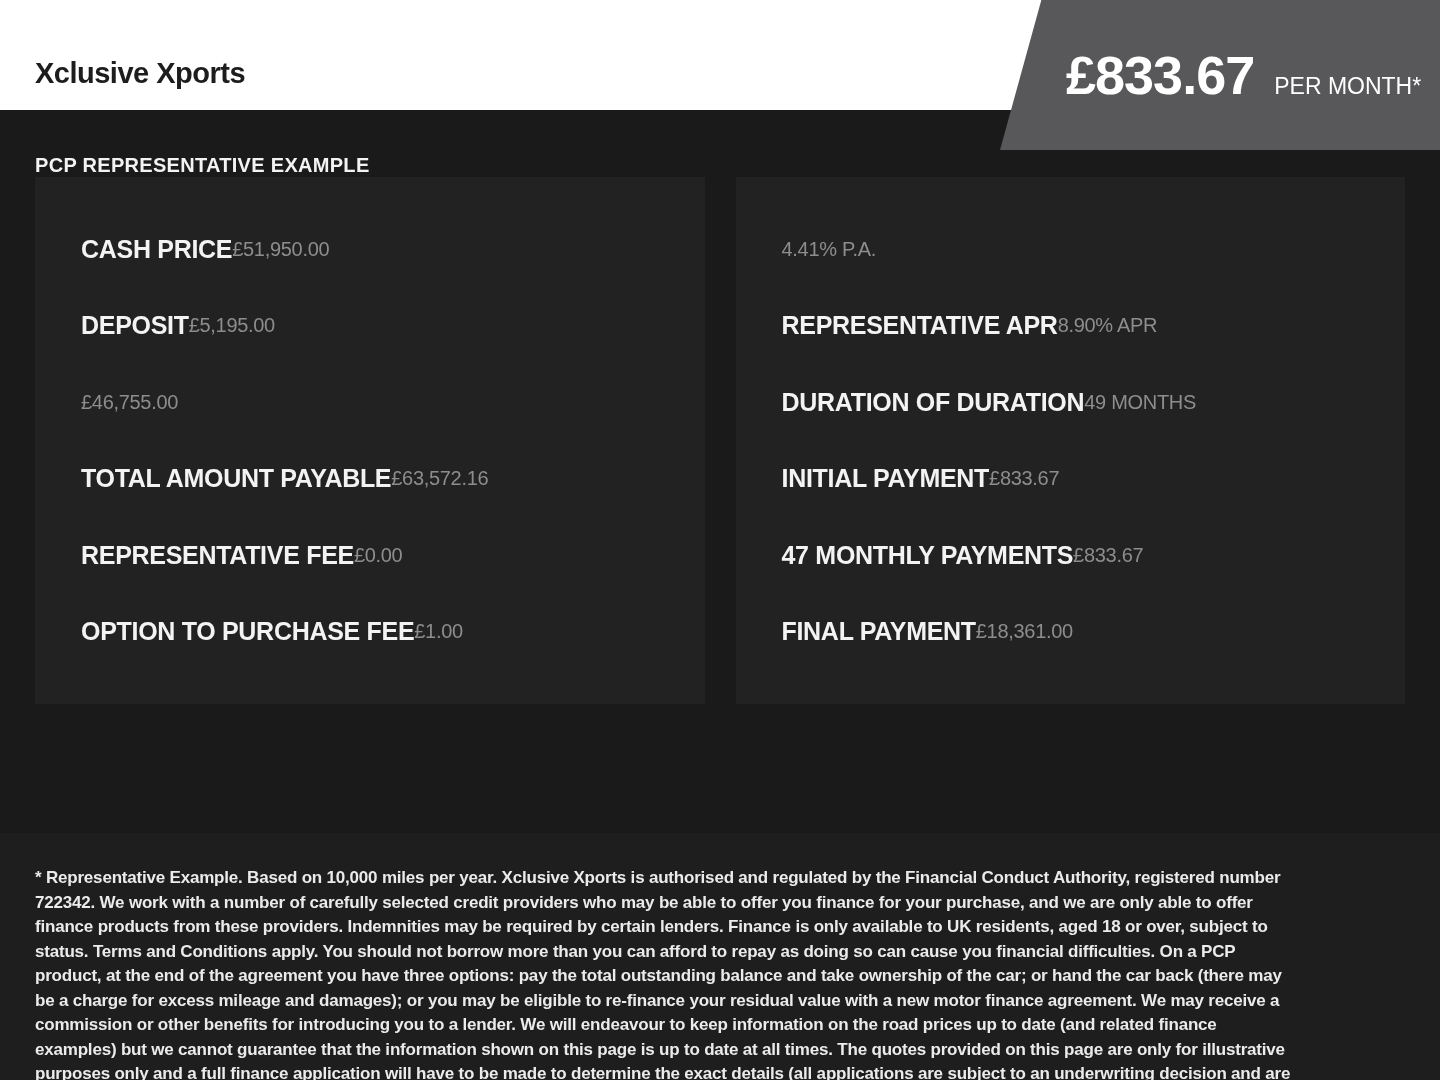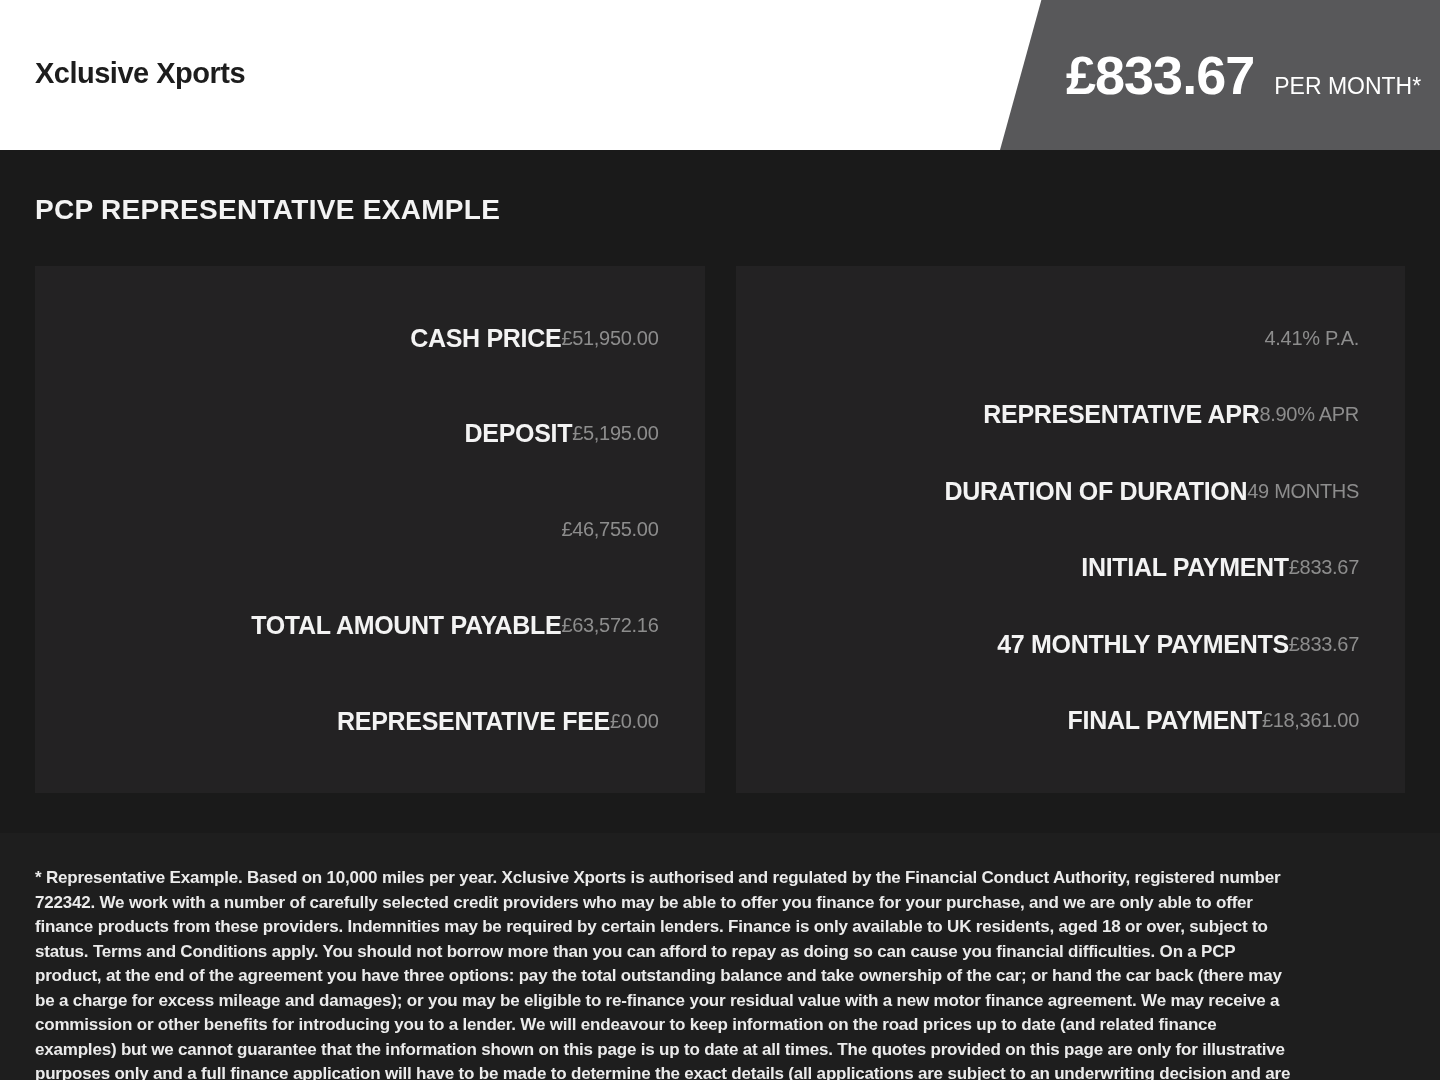--- a/index.html
+++ b/index.html
@@ -19,21 +19,21 @@
   body{
     background:var(--page-bg);
     font-family:"Liberation Sans", sans-serif;
     position:relative;
   }
 
   
   .header{
     position:relative;
     width:100%;
-    height:150px;
+    height:110px;
     background:var(--header-bg);
   }
   .brand{
     position:absolute;
     left:35px;
     top:57px;
     font-size:29px;
     font-weight:bold;
     letter-spacing:-0.5px;
     color:var(--brand-color);
@@ -68,42 +68,41 @@
     letter-spacing:0;
     color:var(--banner-text);
   }
 
   
   .main{
     padding:0 35px;
   }
   .page-title{
     margin-top:44px;
-    margin-bottom:40px;
-    font-size:28px;
+    font-size:20px;
     font-weight:bold;
     letter-spacing:0.3px;
     color:var(--label-color);
   }
   .panels{
     display:flex;
     gap:31px;
   }
   .panel{
     flex:1 1 0;
     background:var(--panel-bg);
     padding:40px 46px;
     height:527px;
     display:flex;
     flex-direction:column;
     justify-content:space-between;
   }
   .finance-row{
     display:flex;
-    justify-content:flex-end;
+    justify-content:flex-start;
     align-items:center;
     height:64px;
   }
   .finance-row-label{
     font-size:25px;
     font-weight:bold;
     letter-spacing:-0.3px;
     color:var(--label-color);
     white-space:nowrap;
   }
@@ -165,20 +164,24 @@
         <span class="finance-row-value">£46,755.00</span>
       </div>
       <div class="finance-row">
         <span class="finance-row-label">TOTAL AMOUNT PAYABLE</span>
         <span class="finance-row-value">£63,572.16</span>
       </div>
       <div class="finance-row">
         <span class="finance-row-label">REPRESENTATIVE FEE</span>
         <span class="finance-row-value">£0.00</span>
       </div>
+      <div class="finance-row">
+        <span class="finance-row-label">OPTION TO PURCHASE FEE</span>
+        <span class="finance-row-value">£1.00</span>
+      </div>
     </div>
 
     <div class="panel">
       <div class="finance-row">
         <span class="finance-row-value">4.41% P.A.</span>
       </div>
       <div class="finance-row">
         <span class="finance-row-label">REPRESENTATIVE APR</span>
         <span class="finance-row-value">8.90% APR</span>
       </div>

